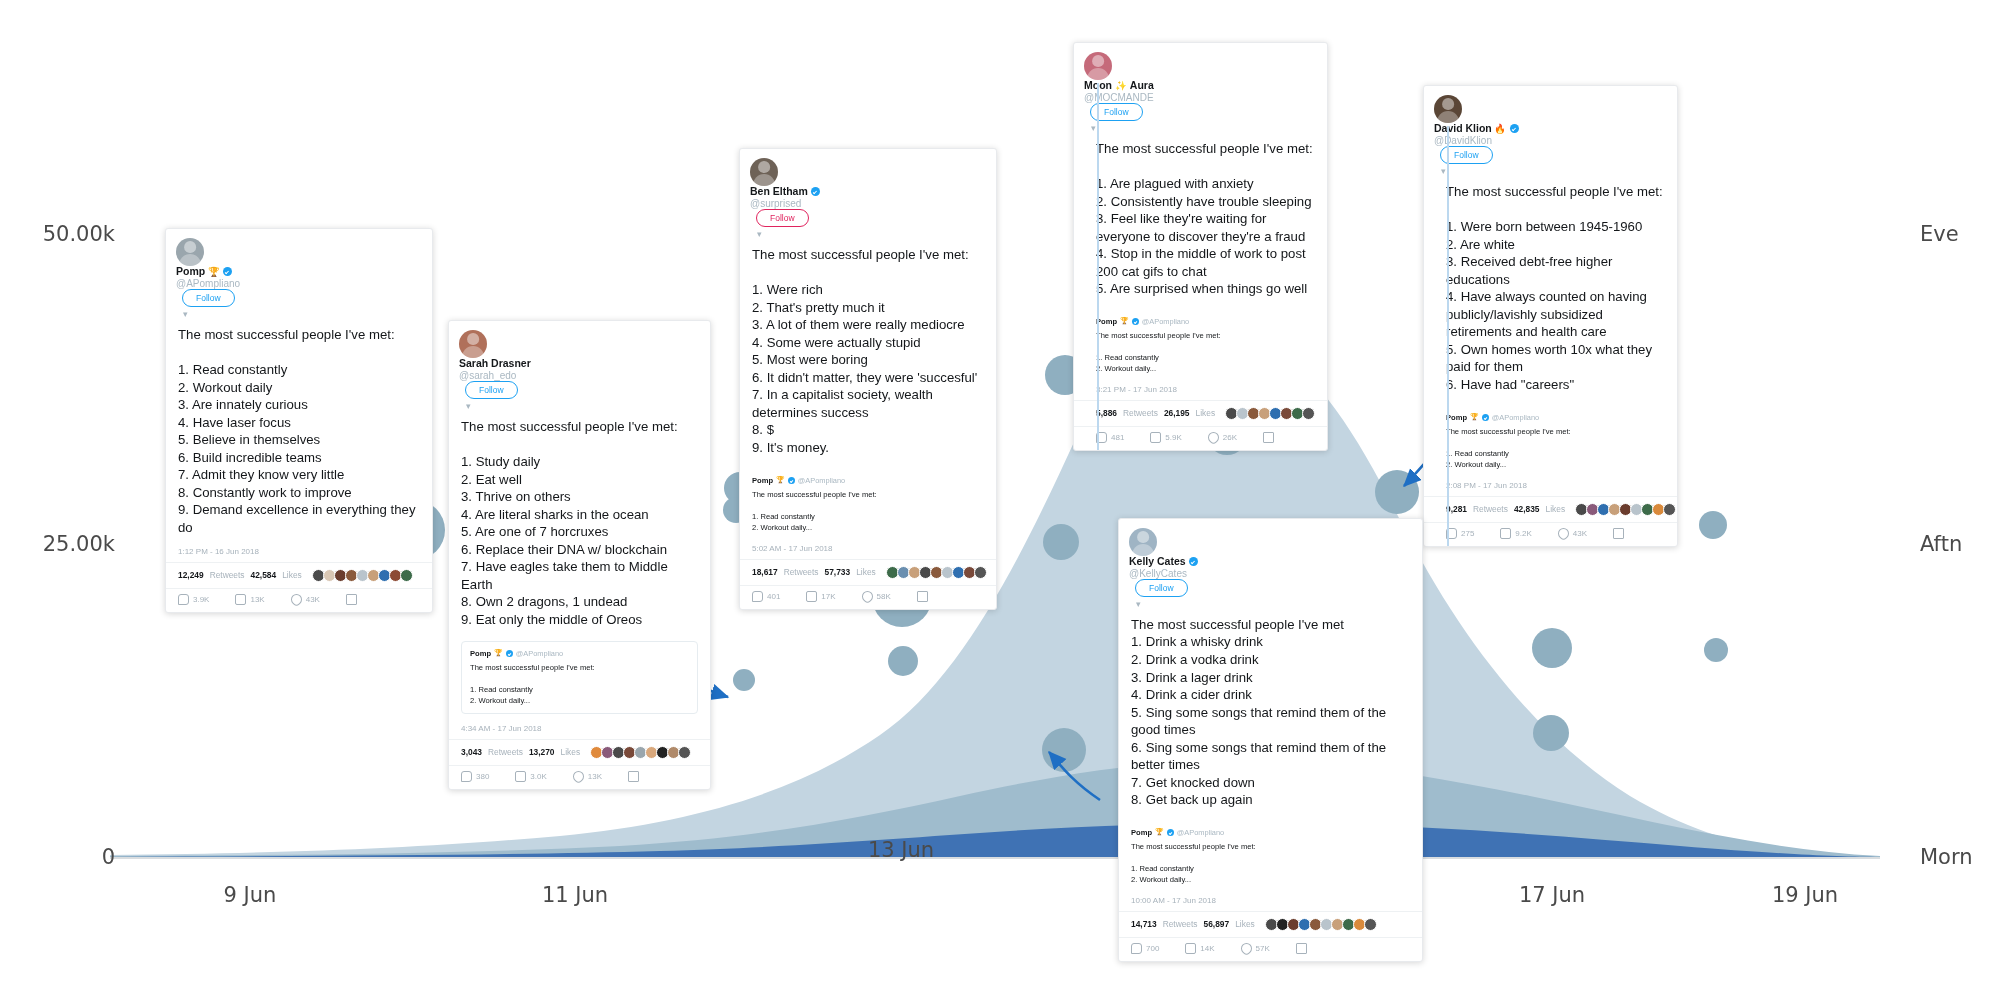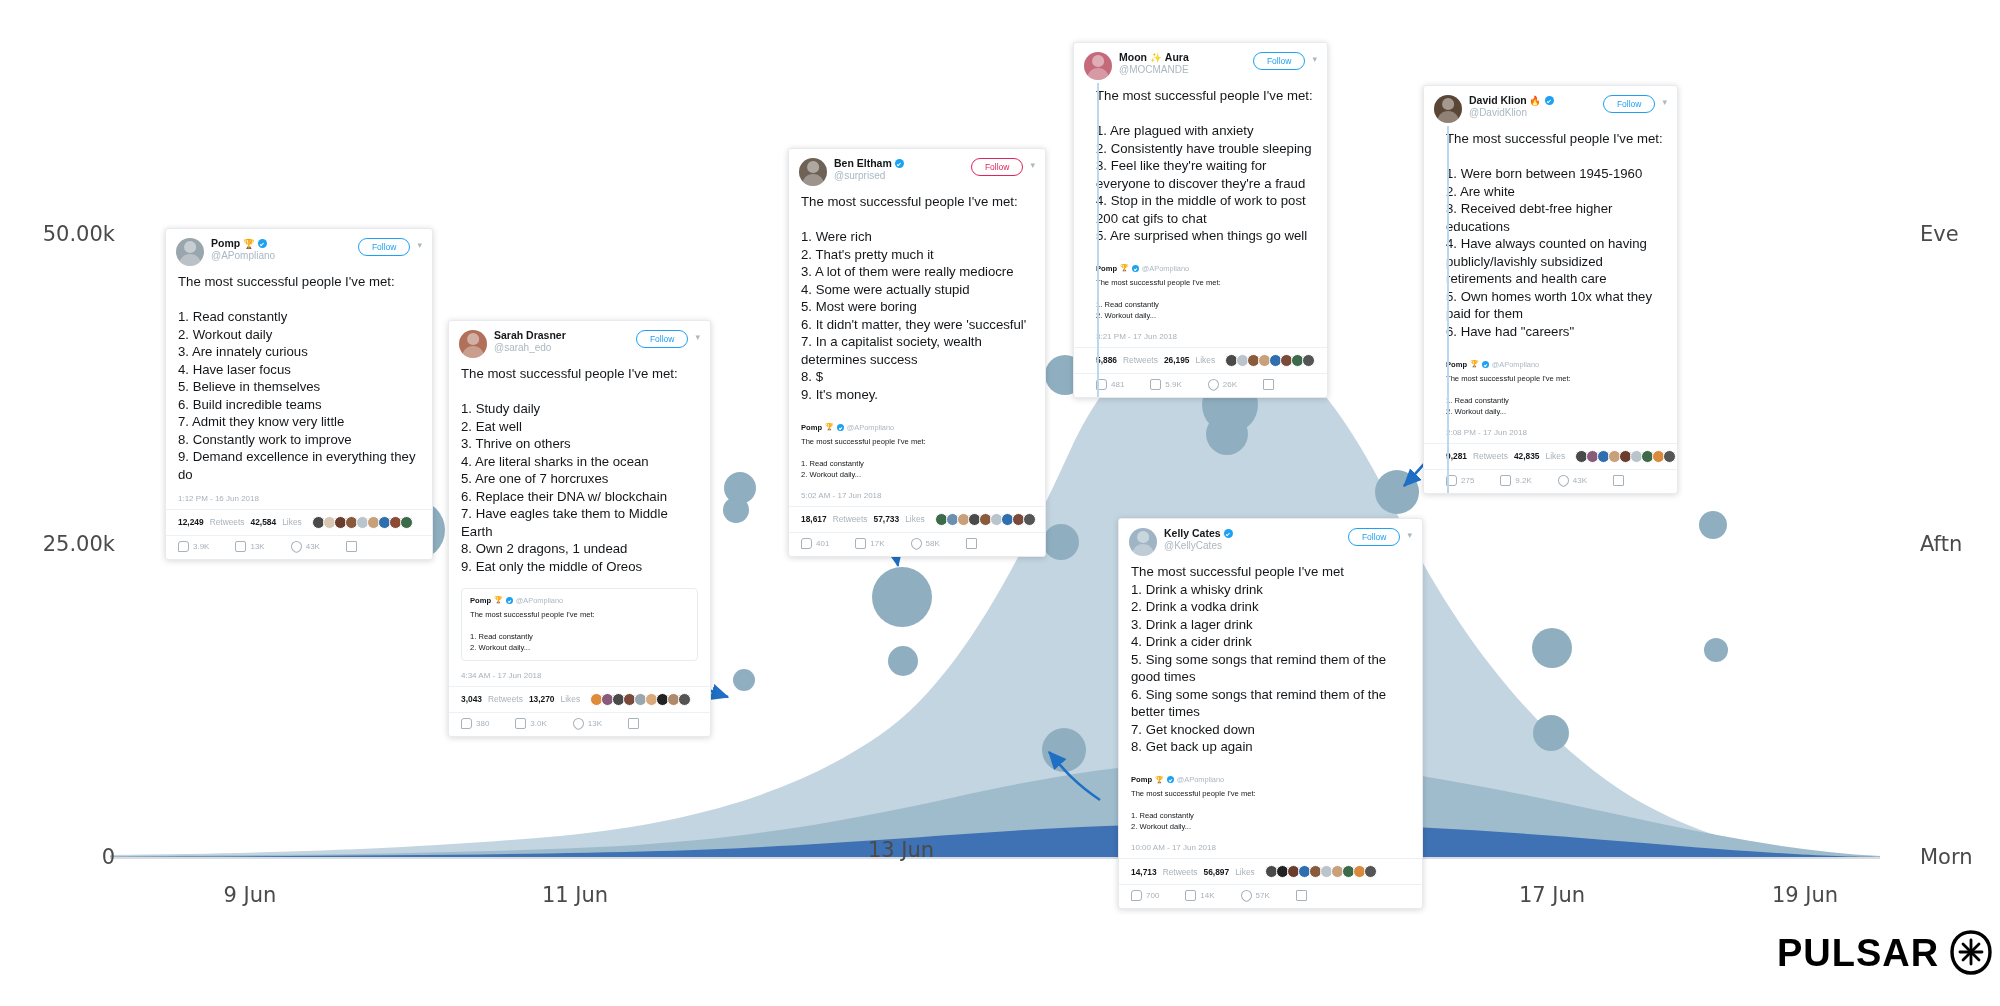--- a/index.html
+++ b/index.html
@@ -14,21 +14,21 @@
   .axis-label{position:absolute;font-size:21px;color:#4a4a4a;
               font-family:"DejaVu Sans",sans-serif;white-space:nowrap;}
   .y-label{text-align:right;}
   .x-label{text-align:center;}
   .r-label{text-align:left;}
 
   
   .tweet{position:absolute;background:#ffffff;border:1px solid #e8eaed;
          border-radius:3px;box-shadow:0 1px 6px rgba(0,0,0,.16);
          box-sizing:border-box;overflow:hidden;}
-  .tw-head{display:flex;align-items:flex-start;padding:9px 10px 4px 10px;}
+  .tw-head{display:flex;align-items:flex-start;padding:9px 10px 4px 10px;flex-direction:column;}
   .tw-avatar{width:28px;height:28px;border-radius:50%;flex:0 0 auto;
              background:#9aa6ad;margin-right:7px;overflow:hidden;position:relative;}
   .tw-avatar i{position:absolute;left:50%;top:58%;width:78%;height:78%;
                transform:translate(-50%,0);border-radius:50% 50% 45% 45%;
                background:rgba(255,255,255,.32);}
   .tw-avatar b{position:absolute;left:50%;top:12%;width:42%;height:42%;
                transform:translateX(-50%);border-radius:50%;
                background:rgba(255,255,255,.45);}
   .tw-names{flex:1 1 auto;min-width:0;line-height:1.12;}
   .tw-name{font-size:10.5px;font-weight:bold;color:#14171a;display:flex;
@@ -304,21 +304,21 @@
       <span class="act">
           <i class="ico like"></i>
           <span>13K</span>
         </span>
       <span class="act">
           <i class="ico share"></i>
         </span>
     </div>
   </div>
 
-  <div class="tweet" style="left:788px;top:148px;width:258px;">
+  <div class="tweet" style="left:739px;top:148px;width:258px;">
     <div class="tw-head">
       <div class="tw-avatar" style="background:#6e6257">
           <b></b>
           <i></i>
         </div>
       <div class="tw-names">
         <div class="tw-name">
           <span>Ben Eltham</span>
           <span class="verified"></span>
         </div>
@@ -603,26 +603,14 @@
       <span class="act">
           <i class="ico like"></i>
           <span>57K</span>
         </span>
       <span class="act">
           <i class="ico share"></i>
         </span>
     </div>
   </div>
 
-  <div id="logo" style="left:1777px;top:930px;">
-    <span class="word">PULSAR</span>
-    <svg width="44" height="46" viewBox="0 0 44 46">
-      <path d="M22 2 C33 2 41 10 41 22 C41 34 33 43 22 43 C11 43 3 34 3 22 C3 10 11 2 22 2 Z" fill="none" stroke="#000" stroke-width="3.4"></path>
-      <g stroke="#000" stroke-width="2.8" stroke-linecap="round">
-        <line x1="22" y1="10" x2="22" y2="34"></line>
-        <line x1="11" y1="22" x2="33" y2="22"></line>
-        <line x1="14" y1="14" x2="30" y2="30"></line>
-        <line x1="30" y1="14" x2="14" y2="30"></line>
-      </g>
-    </svg>
-  </div>
 
 </div>
 
 </body></html>

